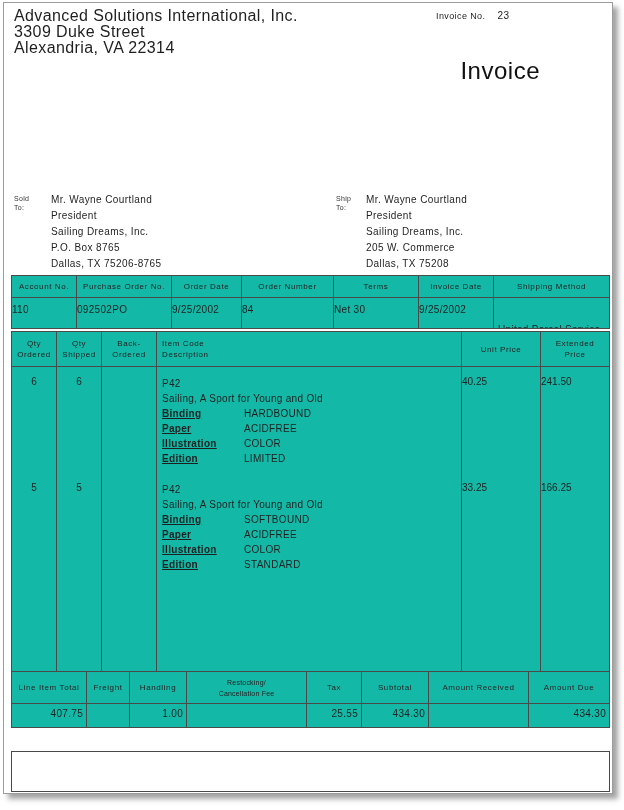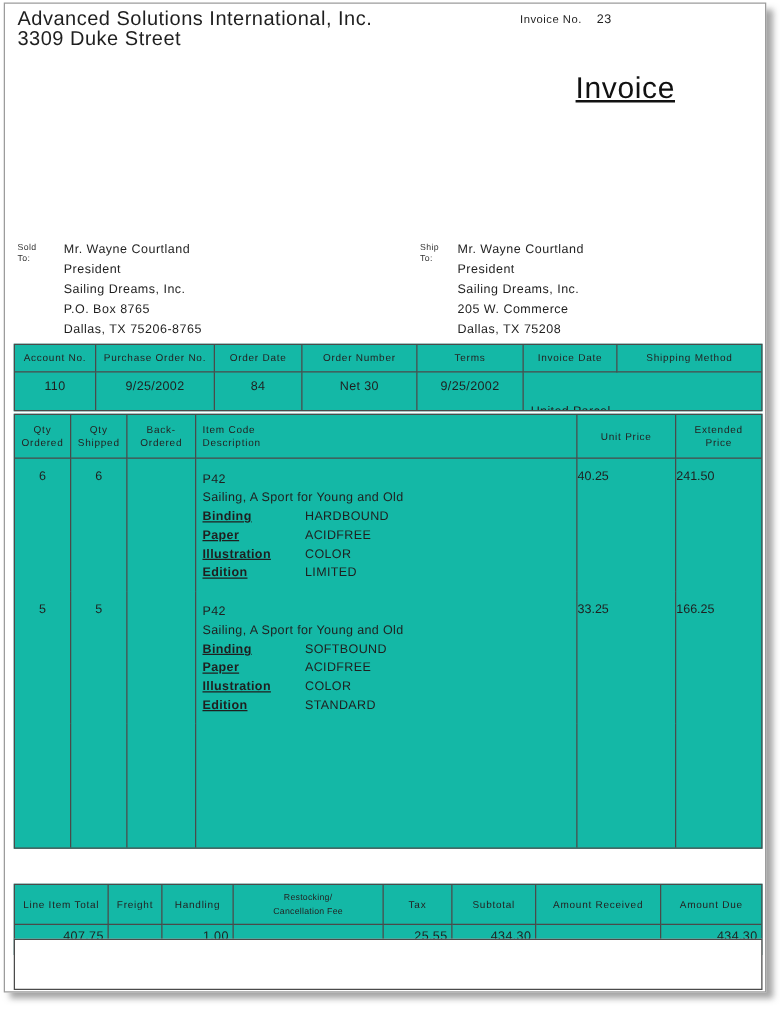--- a/index.html
+++ b/index.html
@@ -6,58 +6,59 @@
   html,body { width:624px; height:810px; background:#ffffff; }
   body { font-family:"Liberation Sans", sans-serif; color:#1f1f1f; position:relative; }
 
   .sheet {
     position:absolute; left:3px; top:2px; width:610px; height:792px;
     background:#ffffff; border:1px solid #9c9c9c;
     box-shadow:5px 5px 5px rgba(90,90,90,0.55);
   }
 
   .company { position:absolute; left:10px; top:5px; font-size:16px; line-height:16px; letter-spacing:0.4px; }
-  .invno { position:absolute; left:412px; top:7px; font-size:9px; letter-spacing:0.4px; display:flex; gap:12px; align-items:flex-start; }
+  .invno { position:absolute; left:432px; top:7px; font-size:9px; letter-spacing:0.4px; display:flex; gap:12px; align-items:center; }
   .invno .val { font-size:10px; }
-  .doc-title { position:absolute; left:430px; top:54px; width:106px; text-align:right; font-size:24px; letter-spacing:0.5px; color:#111;text-decoration:underline; }
+  .doc-title { position:absolute; left:430px; top:54px; width:106px; text-align:right; font-size:24px; letter-spacing:0.5px; color:#111; }
 
   .party-label { position:absolute; font-size:7px; line-height:9px; letter-spacing:0.3px; color:#333; white-space:pre-line; }
   .party-lines { position:absolute; font-size:10px; line-height:16px; letter-spacing:0.4px; }
 
   .grid { position:absolute; left:7px; width:599px; display:grid; border:1px solid #4a4a4a; background:#14b8a6; }
   .cell { border-right:1px solid #4a4a4a; overflow:hidden; }
   .cell.last { border-right:none; }
   .hcell { border-bottom:1px solid #4a4a4a; display:flex; align-items:center; justify-content:center;
            text-align:center; font-size:8px; letter-spacing:0.6px; color:#232323; white-space:pre-line; line-height:11px; }
   .hcell.left { justify-content:flex-start; text-align:left; padding-left:5px; }
   .hcell.tiny { font-size:7px; letter-spacing:0.2px; }
 
   .otable { top:272px; height:54px; grid-template-columns:65px 95px 70px 92px 85px 75px 1fr; grid-template-rows:22px 1fr; }
-  .ocell { font-size:10px; letter-spacing:0.3px; text-align:center; padding-top:5px; line-height:14px; }
+  .ocell { font-size:10px; letter-spacing:0.3px; padding-top:5px; line-height:14px; }
 
   .itable { top:328px; height:348px; grid-template-columns:45px 45px 55px 305px 79px 1fr; grid-template-rows:35px 1fr; }
   .ibody { grid-column:1/-1; display:grid; grid-template-columns:45px 45px 55px 305px 79px 1fr; grid-template-rows:auto auto 1fr; }
   .qty { font-size:10px; text-align:center; padding-top:9px; }
   .desc { font-size:10px; line-height:15px; padding:9px 4px 7px 5px; letter-spacing:0.3px; }
   .attr-name { font-weight:bold; display:inline-block; width:82px; letter-spacing:0.3px;text-decoration:underline; }
   .price { font-size:10px; text-align:left; padding:9px 4px 0 0; }
 
-  .ttable { top:668px; height:57px; grid-template-columns:75px 43px 57px 120px 55px 67px 100px 1fr; grid-template-rows:32px 1fr;margin-top:36px; }
+  .ttable { top:668px; height:57px; grid-template-columns:75px 43px 57px 120px 55px 67px 100px 1fr; grid-template-rows:32px 1fr; }
   .tval { font-size:10px; text-align:right; padding:4px 3px 0 0; letter-spacing:0.3px; }
 
   .bbox { position:absolute; left:7px; top:748px; width:599px; height:41px; border:1px solid #4a4a4a; background:#fff; }
 </style>
 </head>
 <body>
 
 <div class="sheet">
 
   <div class="company">
     <div>Advanced Solutions International, Inc.</div>
     <div>3309 Duke Street</div>
+    <div>Alexandria, VA 22314</div>
   </div>
 
   <div class="invno">
     <span>Invoice No.</span>
     <span class="val">23</span>
   </div>
 
   <div class="doc-title">Invoice</div>
 
   <div class="party-label" style="left:10px; top:191px;">Sold
@@ -83,20 +84,21 @@
   <div class="grid otable">
     <div class="cell hcell">Account No.</div>
     <div class="cell hcell">Purchase Order No.</div>
     <div class="cell hcell">Order Date</div>
     <div class="cell hcell">Order Number</div>
     <div class="cell hcell">Terms</div>
     <div class="cell hcell">Invoice Date</div>
     <div class="cell hcell last">Shipping Method</div>
 
     <div class="cell ocell">110</div>
+    <div class="cell ocell">092502PO</div>
     <div class="cell ocell">9/25/2002</div>
     <div class="cell ocell">84</div>
     <div class="cell ocell">Net 30</div>
     <div class="cell ocell">9/25/2002</div>
     <div class="cell ocell last" style="padding-left:4px;padding-right:4px;margin-top:20px;">United Parcel Service</div>
   </div>
 
   <div class="grid itable">
     <div class="cell hcell">Qty
 Ordered</div>

